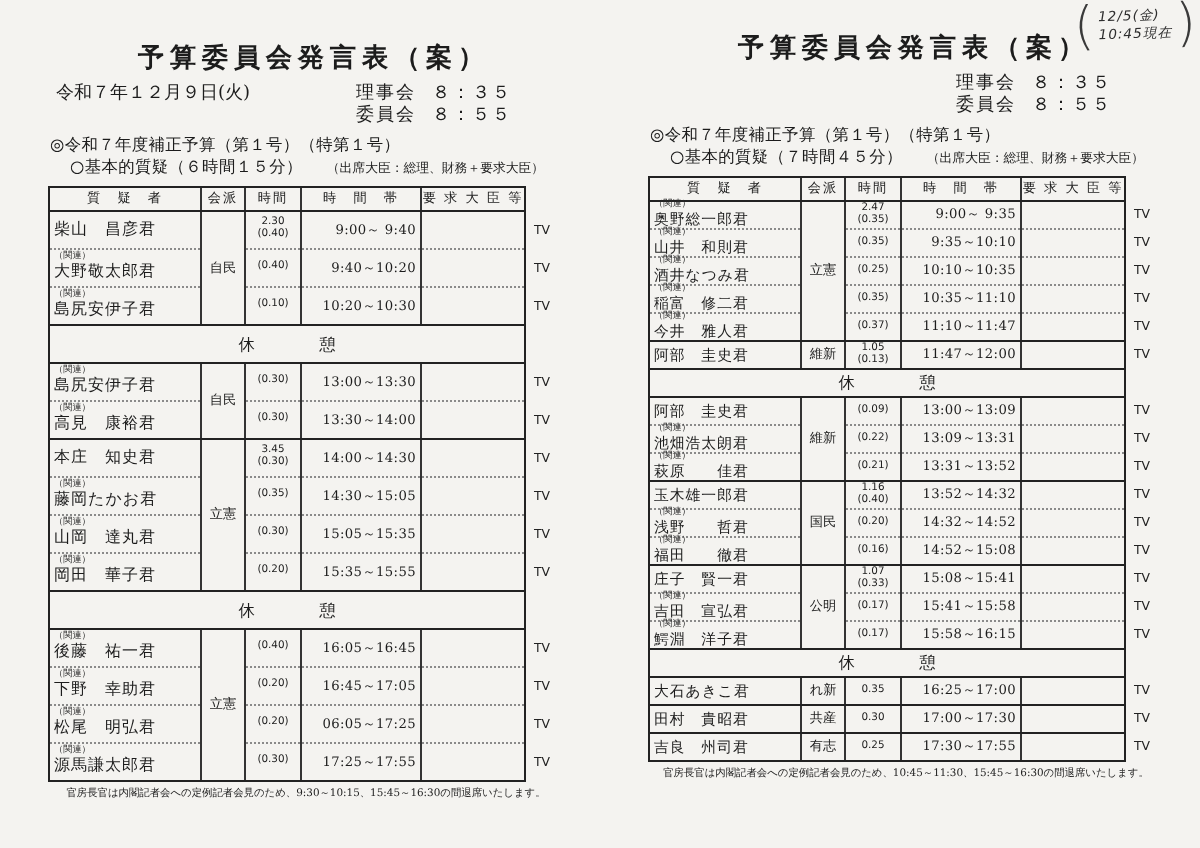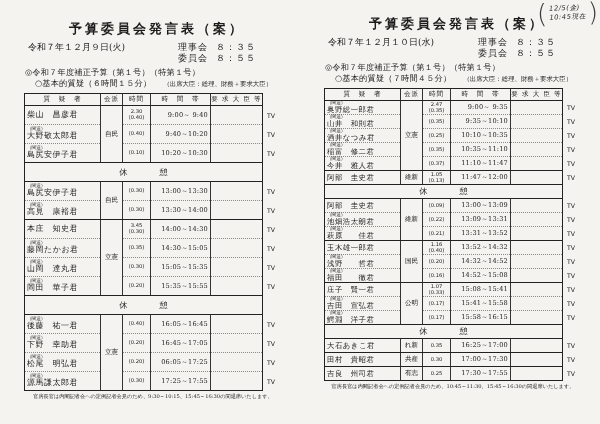--- a/index.html
+++ b/index.html
@@ -262,21 +262,20 @@
     <div class="handnote">
       <span class="hparen">(</span>
       <span class="hlines">
         <span>12/5(金)</span><br>
         <span>10:45現在</span>
       </span>
       <span class="hparen">)</span>
     </div>
     <h1 class="title">予算委員会発言表（案）</h1>
     <div class="meta">
-      <span class="date">令和７年１２月１０日(水)</span>
       <span class="meetings">
         <span class="meeting">
           <span class="mlabel">理事会</span>
           <span>８：３５</span>
         </span>
         <span class="meeting">
           <span class="mlabel">委員会</span>
           <span>８：５５</span>
         </span>
       </span>

